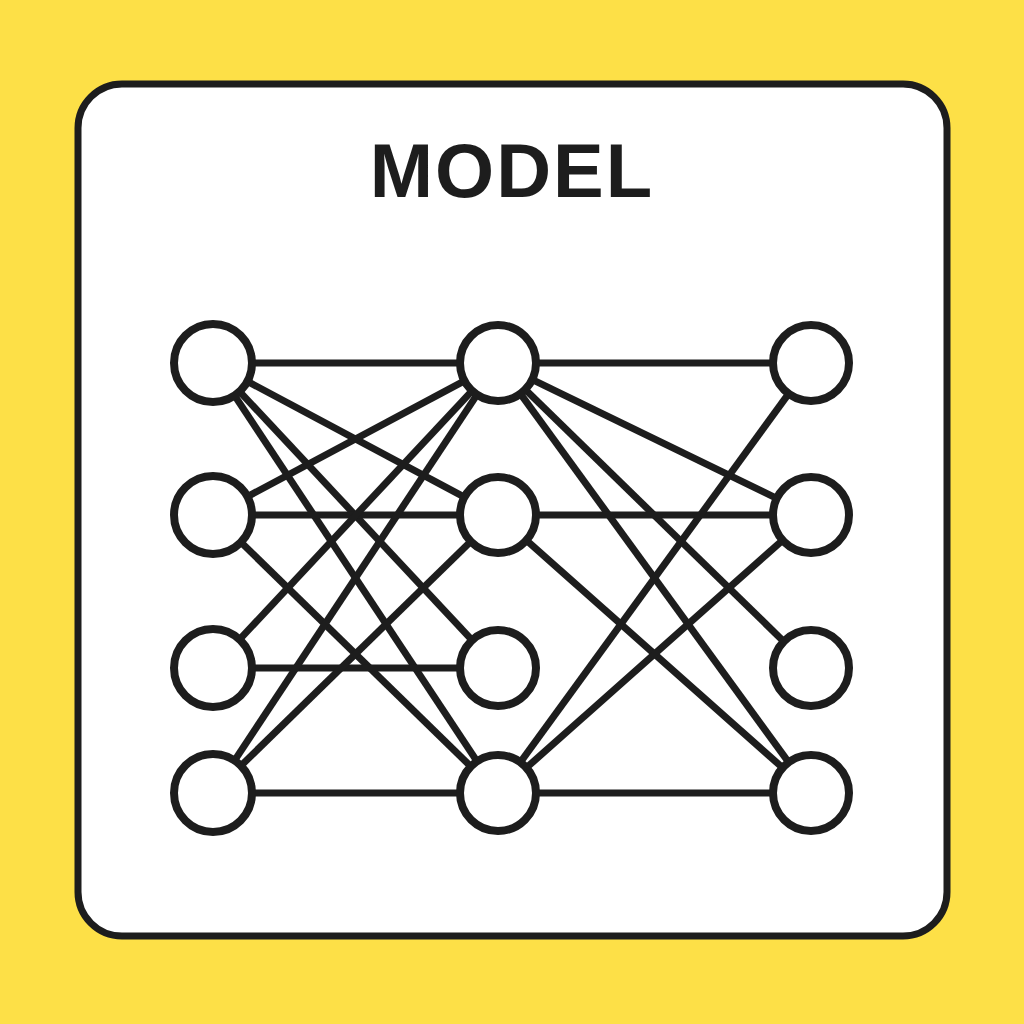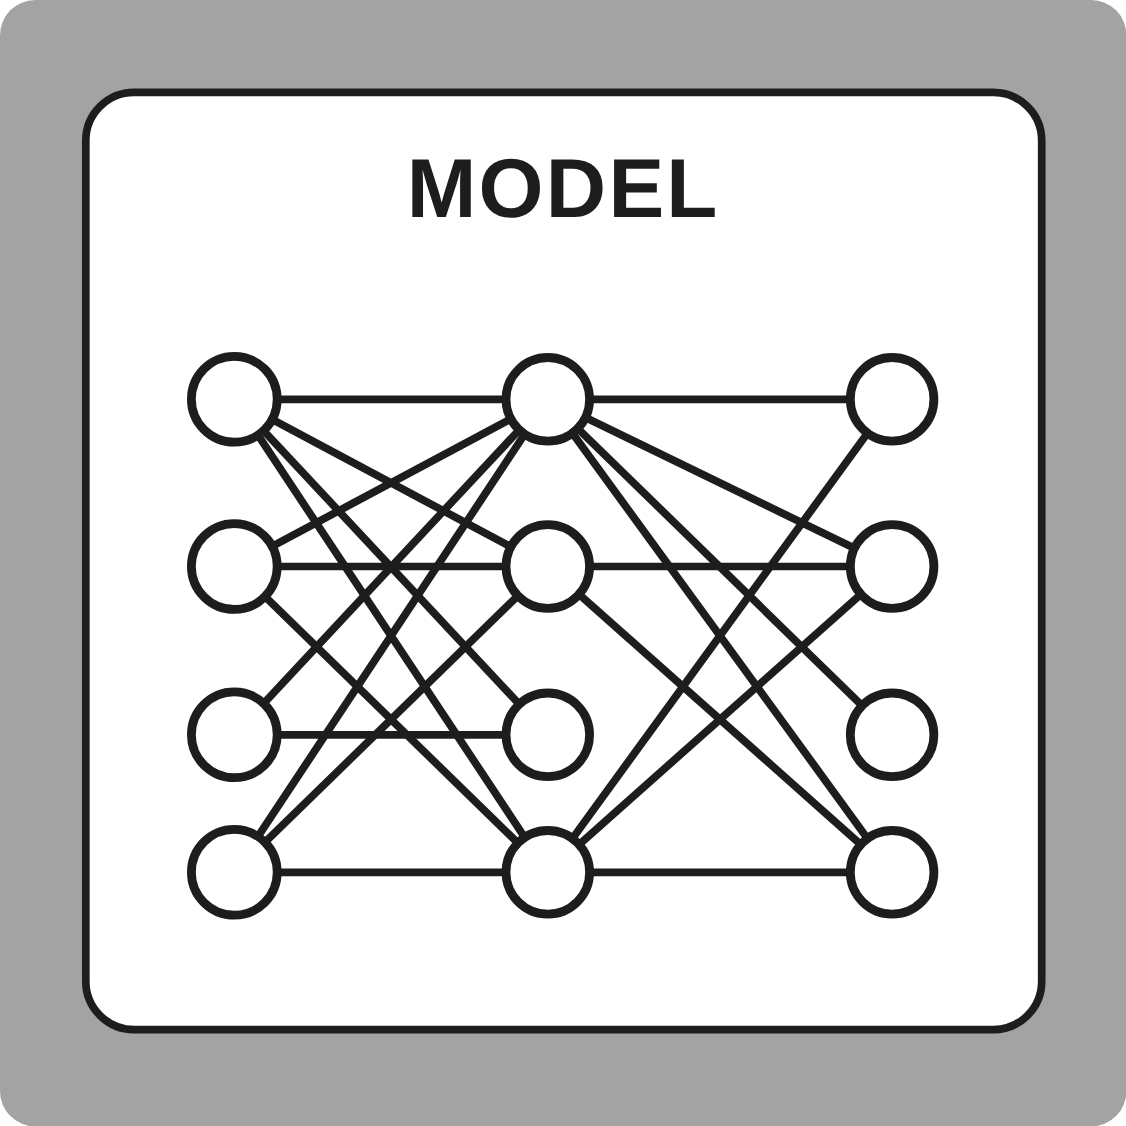--- a/index.html
+++ b/index.html
@@ -11,22 +11,21 @@
   body {
     width: 1024px;
     height: 1024px;
     font-family: "Liberation Sans", sans-serif;
     overflow: hidden;
   }
   #canvas-root {
     position: relative;
     width: 1024px;
     height: 1024px;
-    background: #a3a3a3;
-    border-radius: 32px;
+    background: #fde047;
   }
   #diagram-svg {
     position: absolute;
     left: 0;
     top: 0;
     width: 1024px;
     height: 1024px;
     display: block;
   }
   .frame-rect {

